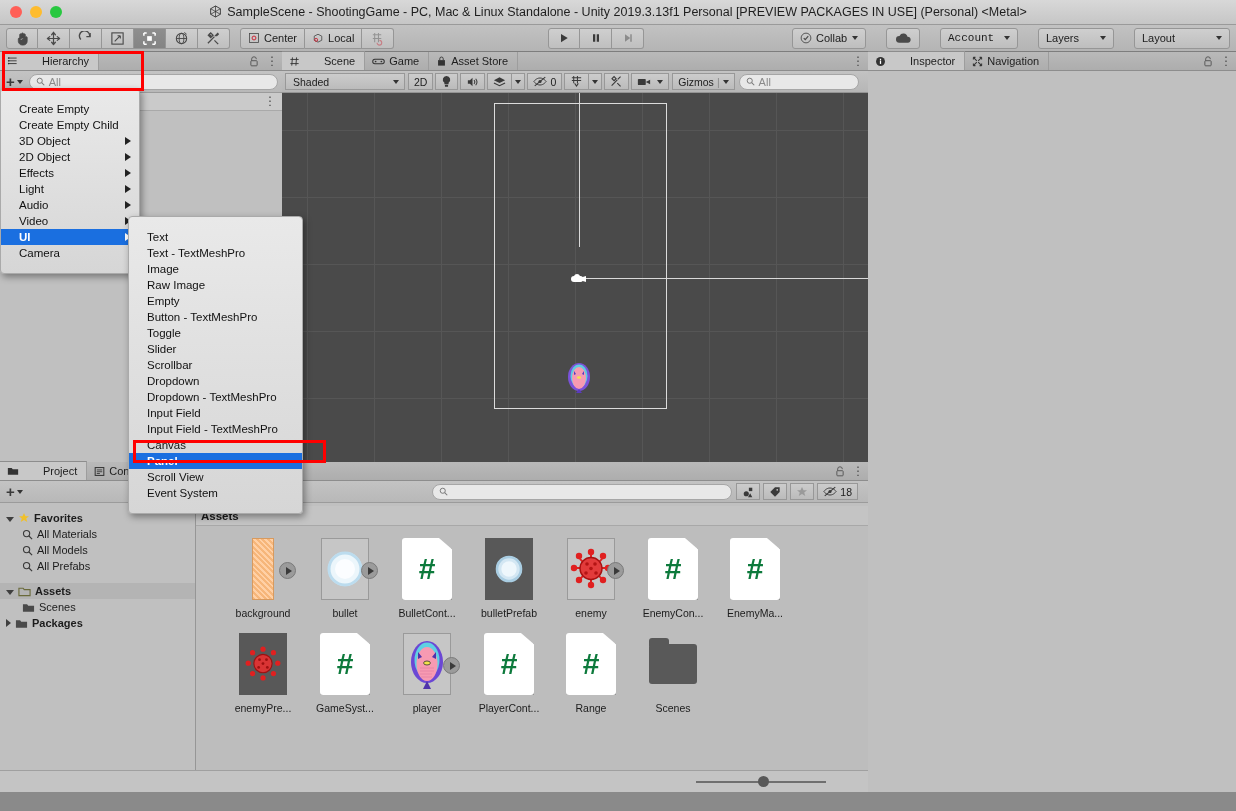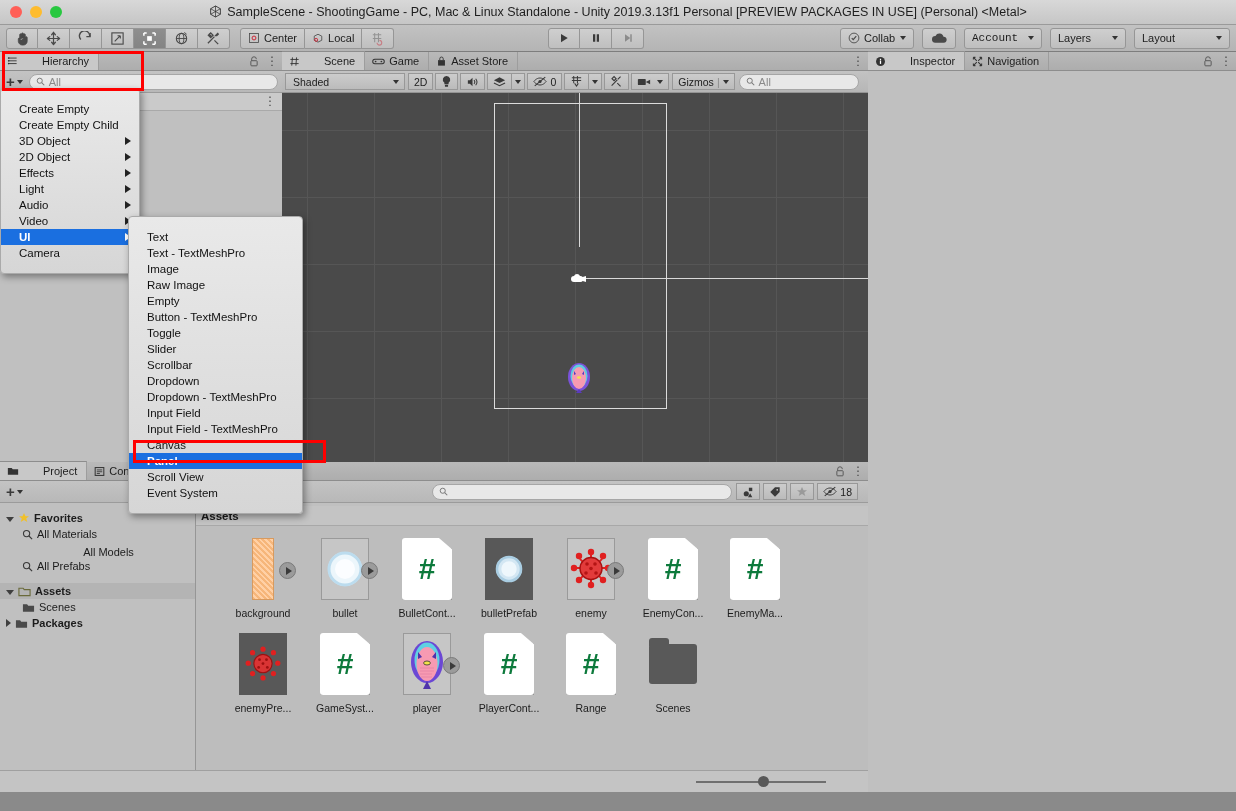--- a/index.html
+++ b/index.html
@@ -49,21 +49,21 @@
   .tgrp .tbtn:last-child { border-radius:0 3px 3px 0;}
   .tbtn.sel { background: linear-gradient(to bottom,#8e8e8e,#848484); }
   .tbtn.dim svg { opacity:.42; }
   .tbtn.txt { padding:0 7px; gap:4px; font-size:11px; }
   .spacer { flex:1; }
   .rgrp { display:flex; margin-right:7px; }
   .drop-btn {
     height:21px; display:flex; align-items:center; gap:4px;
     padding:0 7px; font-size:11px;
     background: linear-gradient(to bottom,#cfcfcf,#bebebe);
-    border:1px solid #969696; border-radius:3px; margin-left:8px;
+    border:1px solid #969696; border-radius:3px; margin-left:20px;
     cursor:pointer; justify-content:space-between;
   }
   .caret { width:0;height:0;border-left:3.5px solid transparent;border-right:3.5px solid transparent;border-top:4px solid #333; }
   .play-grp { margin-left:0; }
 
   
   .panel { position:absolute; background:#c0c0c0; }
   .tabbar {
     height:19px; display:flex; align-items:stretch;
     background:linear-gradient(to bottom,#b9b9b9,#adadad);
@@ -605,21 +605,21 @@
         </svg>
         <span style="font-weight:bold;">Favorites</span>
       </div>
       <div class="tree-row" style="padding-left:22px;">
         <svg width="11" height="11" viewBox="0 0 12 12">
           <circle cx="5" cy="5" r="3.4" fill="none" stroke="#3a3a3a" stroke-width="1.2"></circle>
             <path d="M7.6 7.6 11 11" stroke="#3a3a3a" stroke-width="1.3"></path>
         </svg>
         <span>All Materials</span>
       </div>
-      <div class="tree-row" style="padding-left:22px;flex-direction:column;">
+      <div class="tree-row" style="padding-left:22px;">
         <svg width="11" height="11" viewBox="0 0 12 12">
           <circle cx="5" cy="5" r="3.4" fill="none" stroke="#3a3a3a" stroke-width="1.2"></circle>
             <path d="M7.6 7.6 11 11" stroke="#3a3a3a" stroke-width="1.3"></path>
         </svg>
         <span>All Models</span>
       </div>
       <div class="tree-row" style="padding-left:22px;">
         <svg width="11" height="11" viewBox="0 0 12 12">
           <circle cx="5" cy="5" r="3.4" fill="none" stroke="#3a3a3a" stroke-width="1.2"></circle>
             <path d="M7.6 7.6 11 11" stroke="#3a3a3a" stroke-width="1.3"></path>

